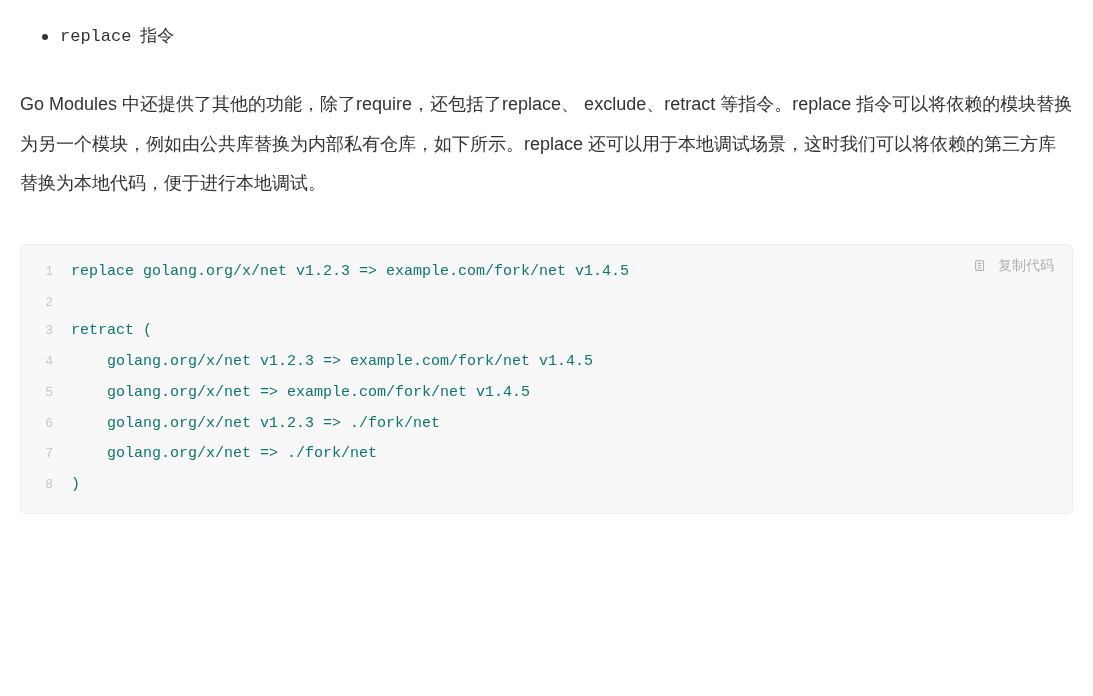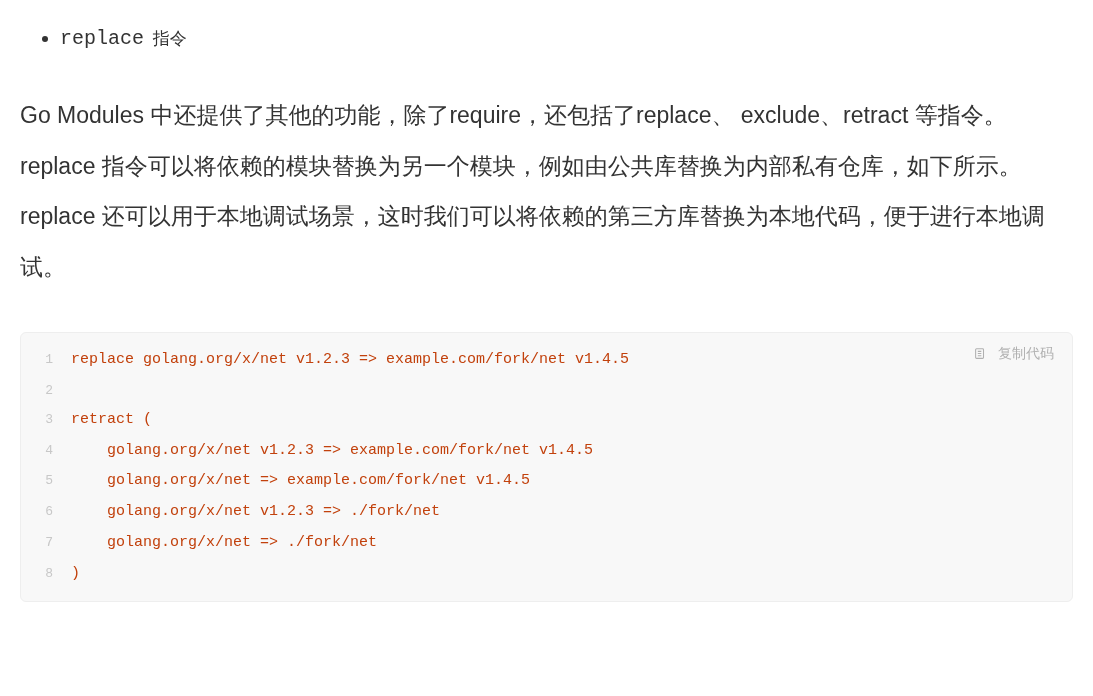--- a/index.html
+++ b/index.html
@@ -29,31 +29,31 @@
       background: #333333;
       margin-right: 12px;
       flex-shrink: 0;
     }
     .bullet-text {
       font-size: 17px;
       color: #333;
     }
     .bullet-code {
       font-family: "SFMono-Regular", Consolas, "Liberation Mono", Menlo, monospace;
-      font-size: 20px;
+      font-size: 17px;
       color: #333;
       margin-right: 4px;
     }
     .bullet-bold {
       font-weight: 400;
     }
     .paragraph {
       margin-bottom: 40px;
       color: #333;
-      font-size: 23px;
+      font-size: 18px;
       line-height: 2.2;
     }
     .code-block {
       background: #f8f8f8;
       border: 1px solid #eeeeee;
       border-radius: 6px;
       padding: 0;
       position: relative;
       margin-top: 8px;
     }
@@ -90,21 +90,21 @@
       width: 50px;
       text-align: right;
       padding-right: 18px;
       color: #c8c8c8;
       user-select: none;
       font-size: 13px;
       flex-shrink: 0;
       padding-top: 2px;
     }
     .line-code {
-      color: #c2410c;
+      color: #0f766e;
       flex: 1;
     }
   </style>
 </head>
 <body>
 
 <div class="bullet-section">
   <span class="bullet-dot"></span>
   <span class="bullet-text">
     <span class="bullet-code">replace</span><span class="bullet-bold"> 指令</span>

